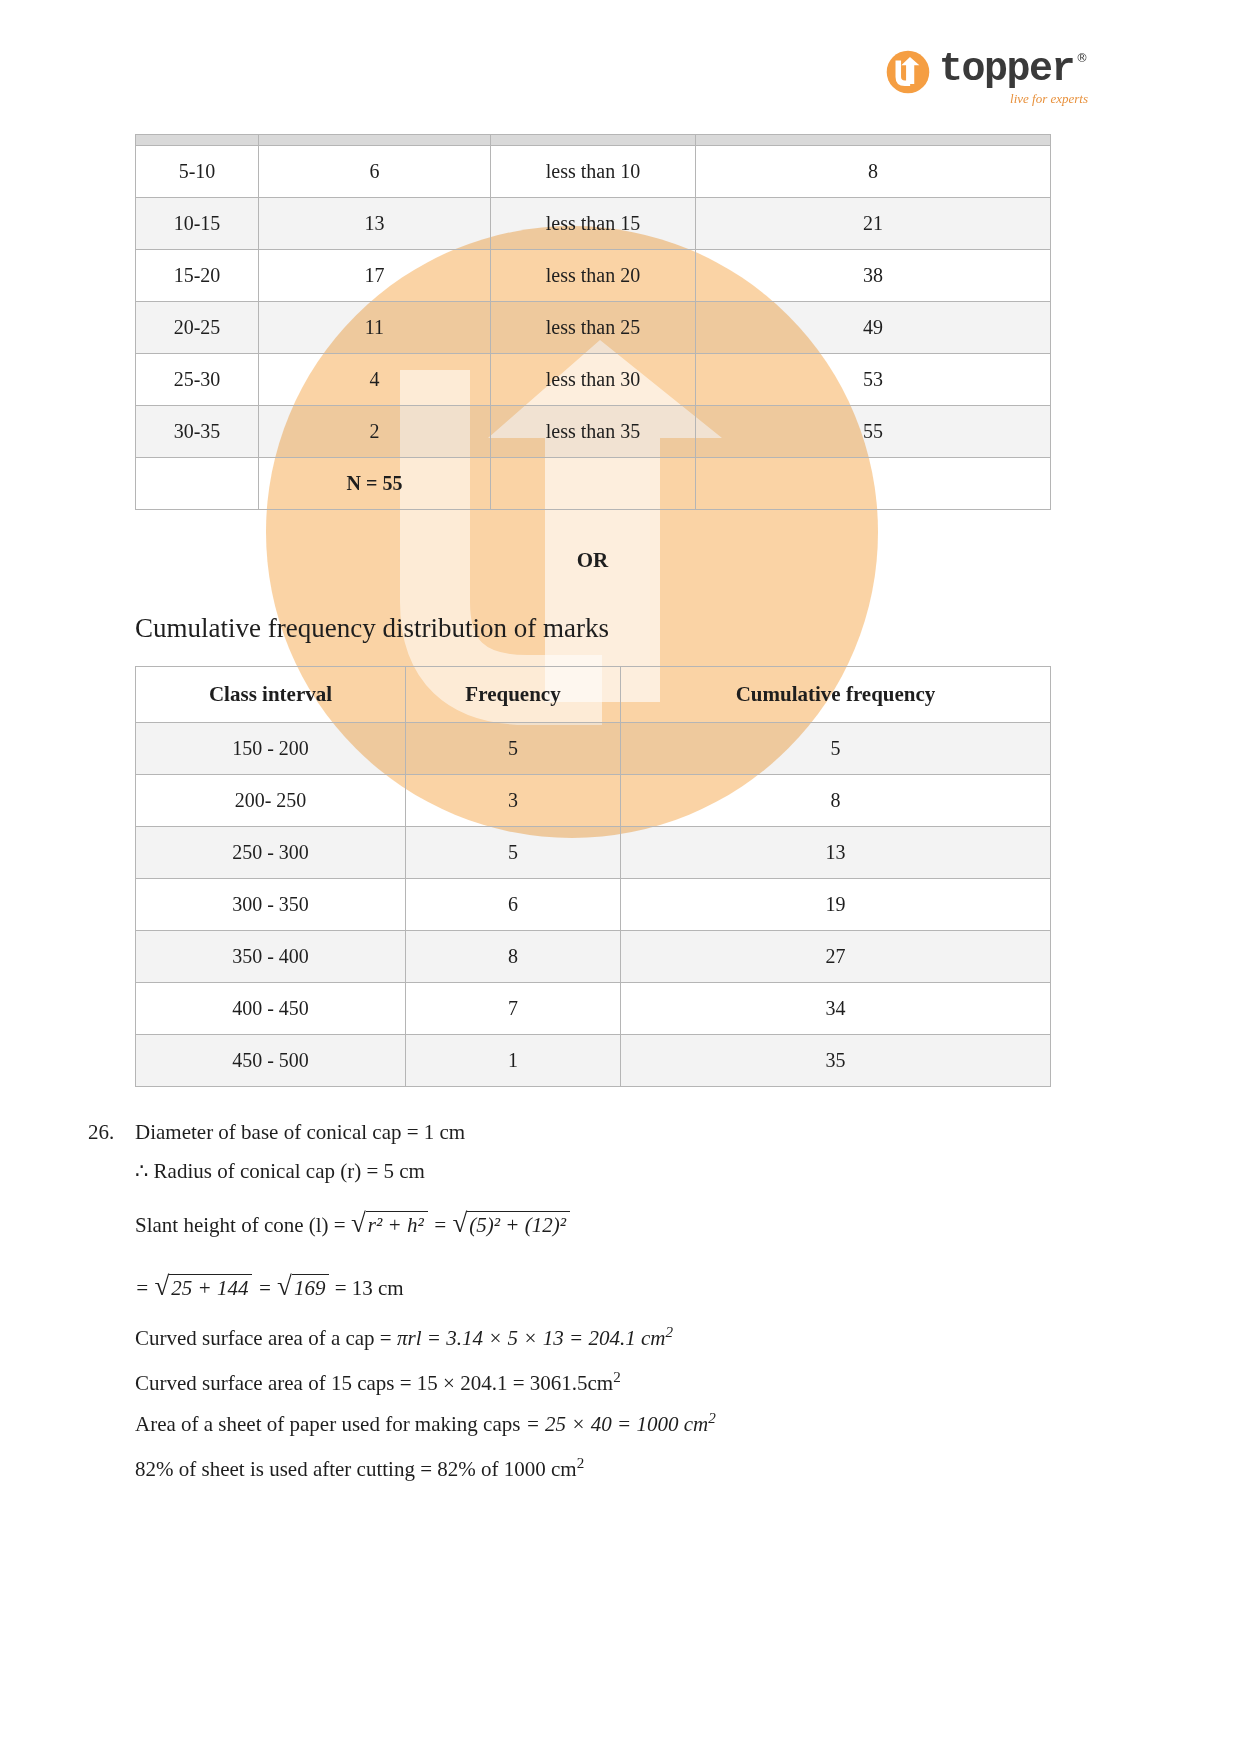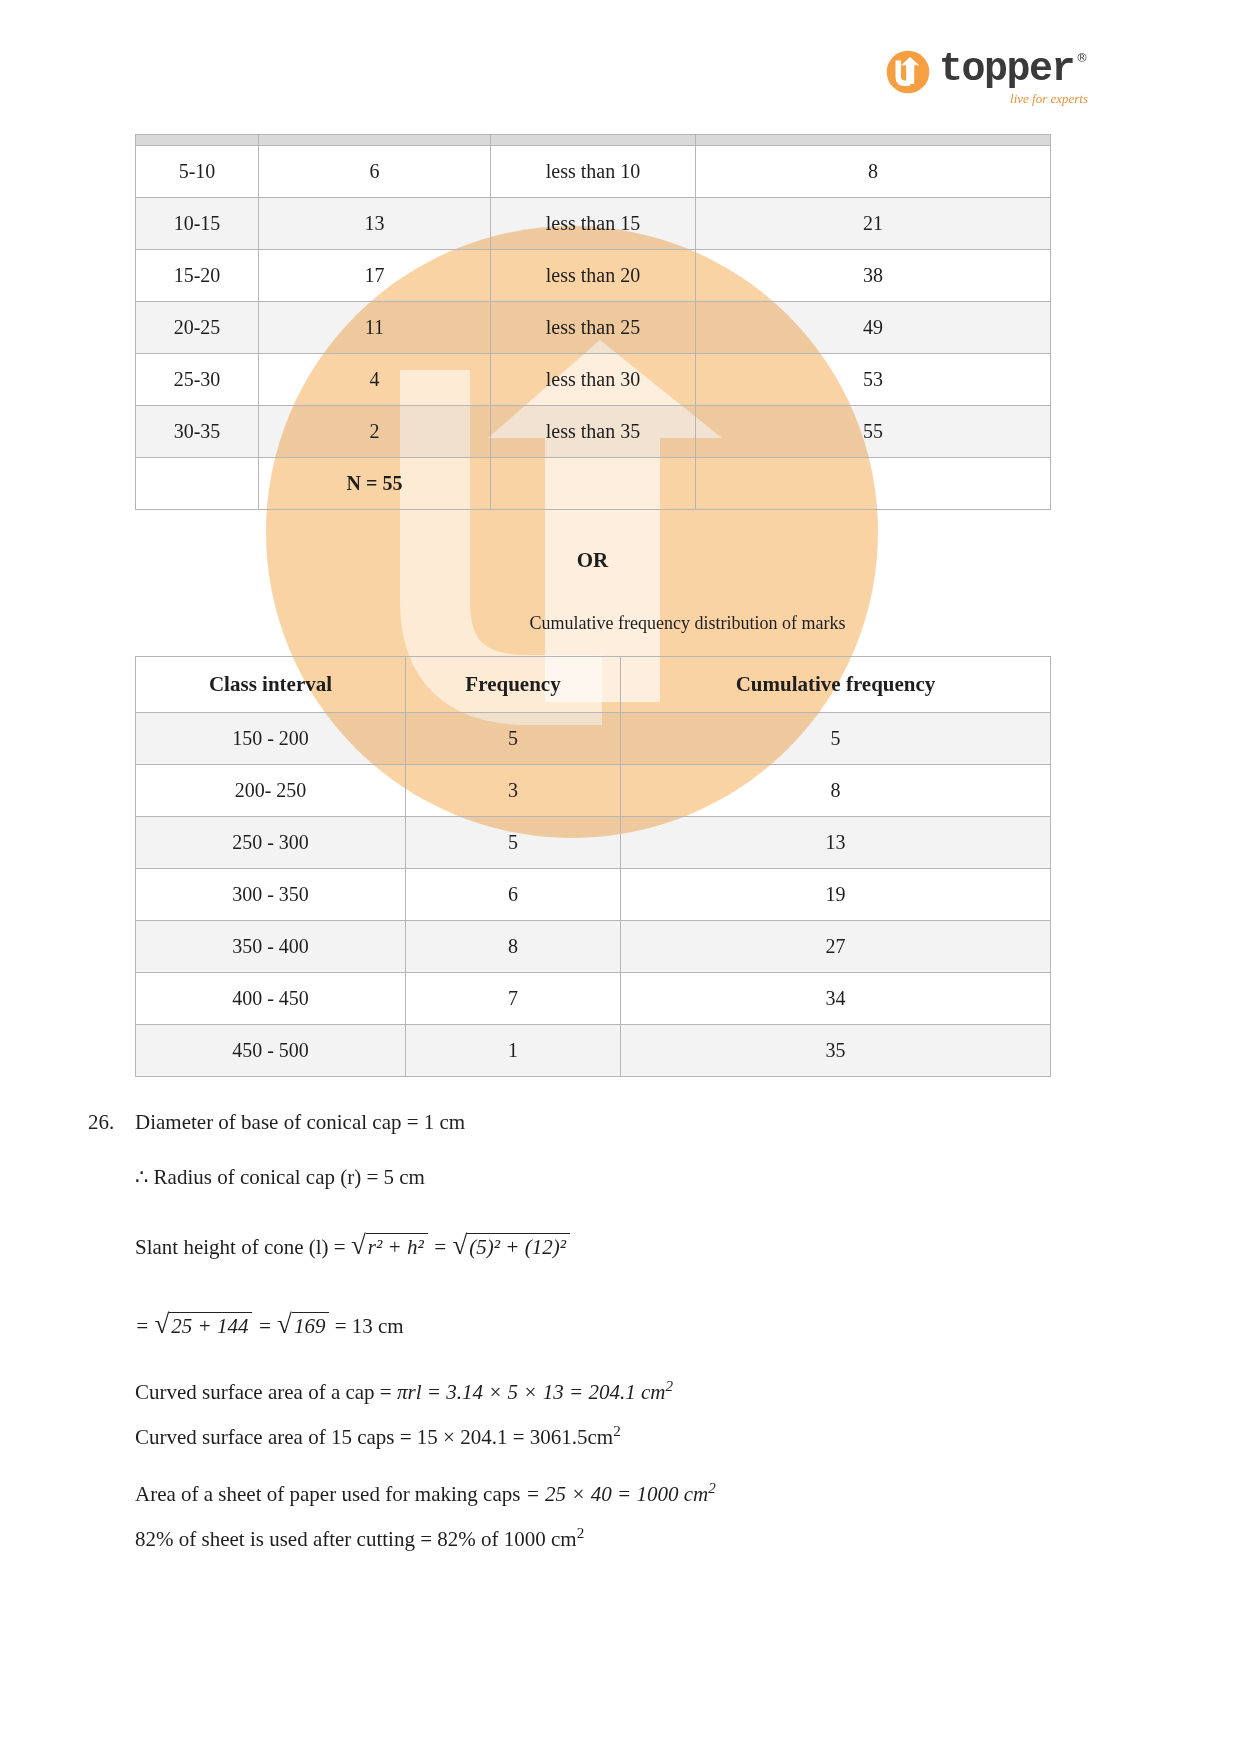--- a/index.html
+++ b/index.html
@@ -85,28 +85,27 @@
 
   .or-label {
     width: 915px;
     margin: 38px 0 0 135px;
     text-align: center;
     font-weight: bold;
     font-size: 21px;
   }
   .caption {
     margin: 40px 0 0 135px;
-    font-size: 18px;
-    text-align: center;
+    font-size: 27px;
   }
 
   
   .q26 { margin: 30px 0 0 88px; font-size: 21px; line-height: 1.45; }
   .qnum { display: inline-block; width: 47px; }
-  .qline { margin-left: 47px; margin-top: 25px; }
+  .qline { margin-left: 47px; margin-top: 9px; }
   .math { font-style: italic; }
   .sqrt { white-space: nowrap; }
   .sqrt .sign { font-size: 27px; font-style: normal; }
   .rad {
     border-top: 1.6px solid #222222;
     padding: 1px 4px 0 2px;
     font-style: italic;
   }
   .math-line { line-height: 2.0; }
   sup.sup2 { font-size: 0.72em; }

